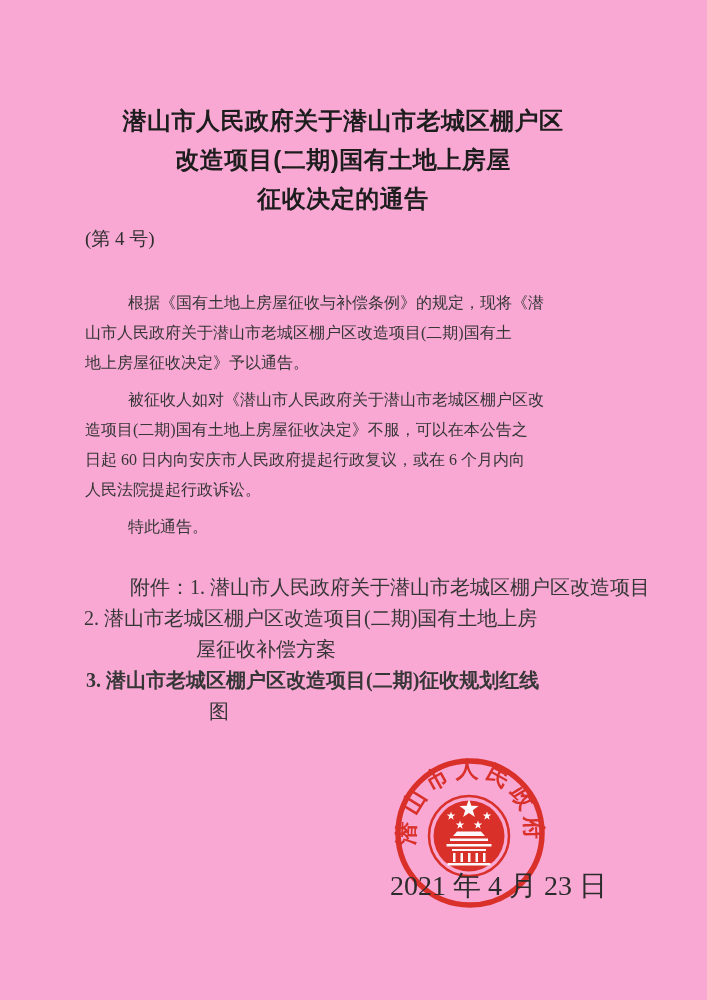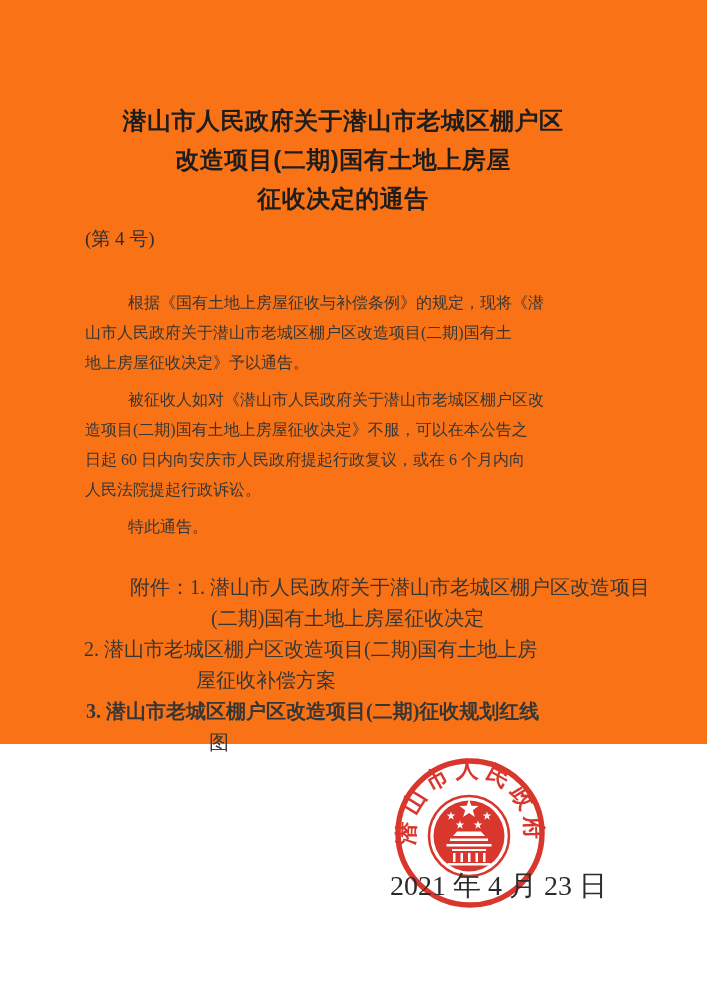--- a/index.html
+++ b/index.html
@@ -5,22 +5,22 @@
   :root{
     --seal-red:#d7281e;
     --ink:#363636;
     --ink-dark:#1d1d1d;
   }
   *{margin:0;padding:0;box-sizing:border-box;}
   html,body{background:#ffffff;}
   body{width:707px;height:1000px;overflow:hidden;}
   .page{
     position:relative;
-    width:707px;height:744px;
-    background:#f97316;
+    width:707px;height:1000px;
+    background:#f9a8d4;
     font-family:"Liberation Serif","DejaVu Serif",serif;
     color:var(--ink);
   }
   
   .title{
     position:absolute;top:101px;left:85px;width:516px;
     text-align:center;
     font-family:"Liberation Sans","DejaVu Sans",sans-serif;
     font-weight:bold;
     font-size:24px;line-height:39px;
@@ -108,21 +108,20 @@
       <span class="line">日起 60 日内向安庆市人民政府提起行政复议，或在 6 个月内向</span>
       <span class="line">人民法院提起行政诉讼。</span>
     </p>
     <p>
       <span class="line indent">特此通告。</span>
     </p>
   </div>
 
   <div class="attachments">
     <span class="att-line att-0">附件：1. 潜山市人民政府关于潜山市老城区棚户区改造项目</span>
-    <span class="att-line att-1">(二期)国有土地上房屋征收决定</span>
     <span class="att-line att-2">2. 潜山市老城区棚户区改造项目(二期)国有土地上房</span>
     <span class="att-line att-3">屋征收补偿方案</span>
     <span class="att-line att-4">3. 潜山市老城区棚户区改造项目(二期)征收规划红线</span>
     <span class="att-line att-5">图</span>
   </div>
 
   <svg class="seal" viewBox="0 0 160 160" aria-hidden="true">
     <defs>
       <path id="sealArc" d="M 27.4,99.2 A 56,56 0 1 1 132.6,99.2" fill="none"></path>
       <path id="star" d="M0,-10 L2.35,-3.24 L9.51,-3.09 L3.8,1.24 L5.88,8.09 L0,4 L-5.88,8.09 L-3.8,1.24 L-9.51,-3.09 L-2.35,-3.24 Z"></path>

